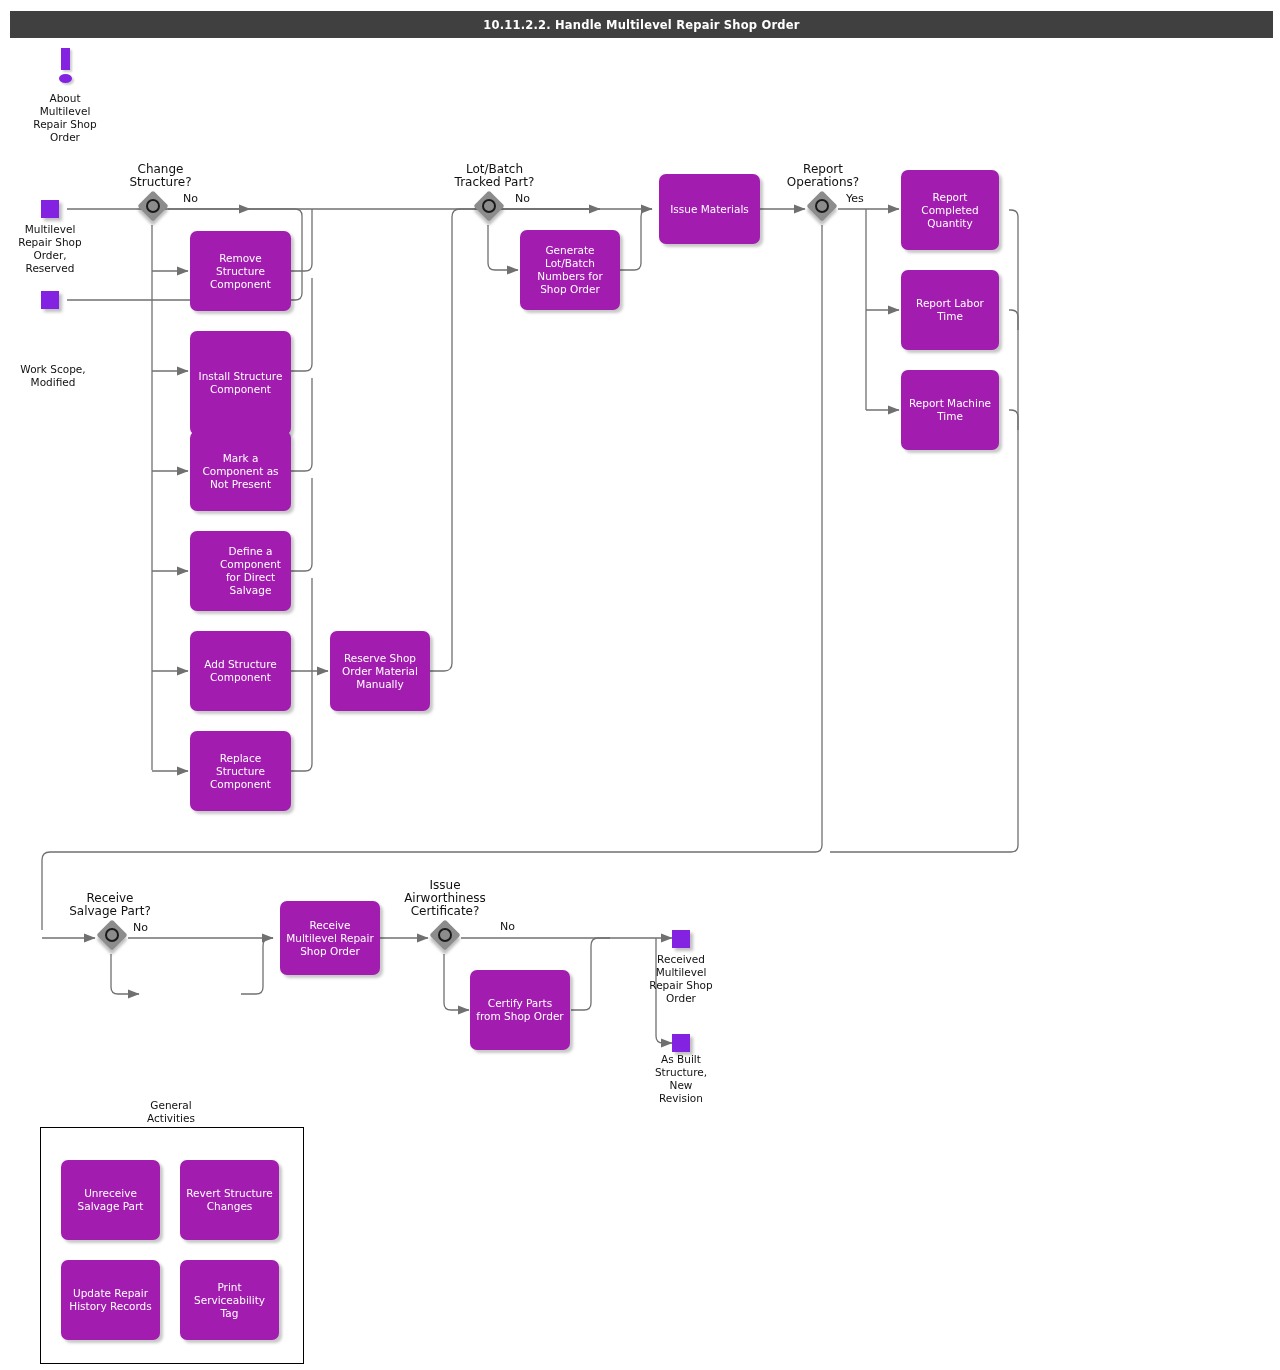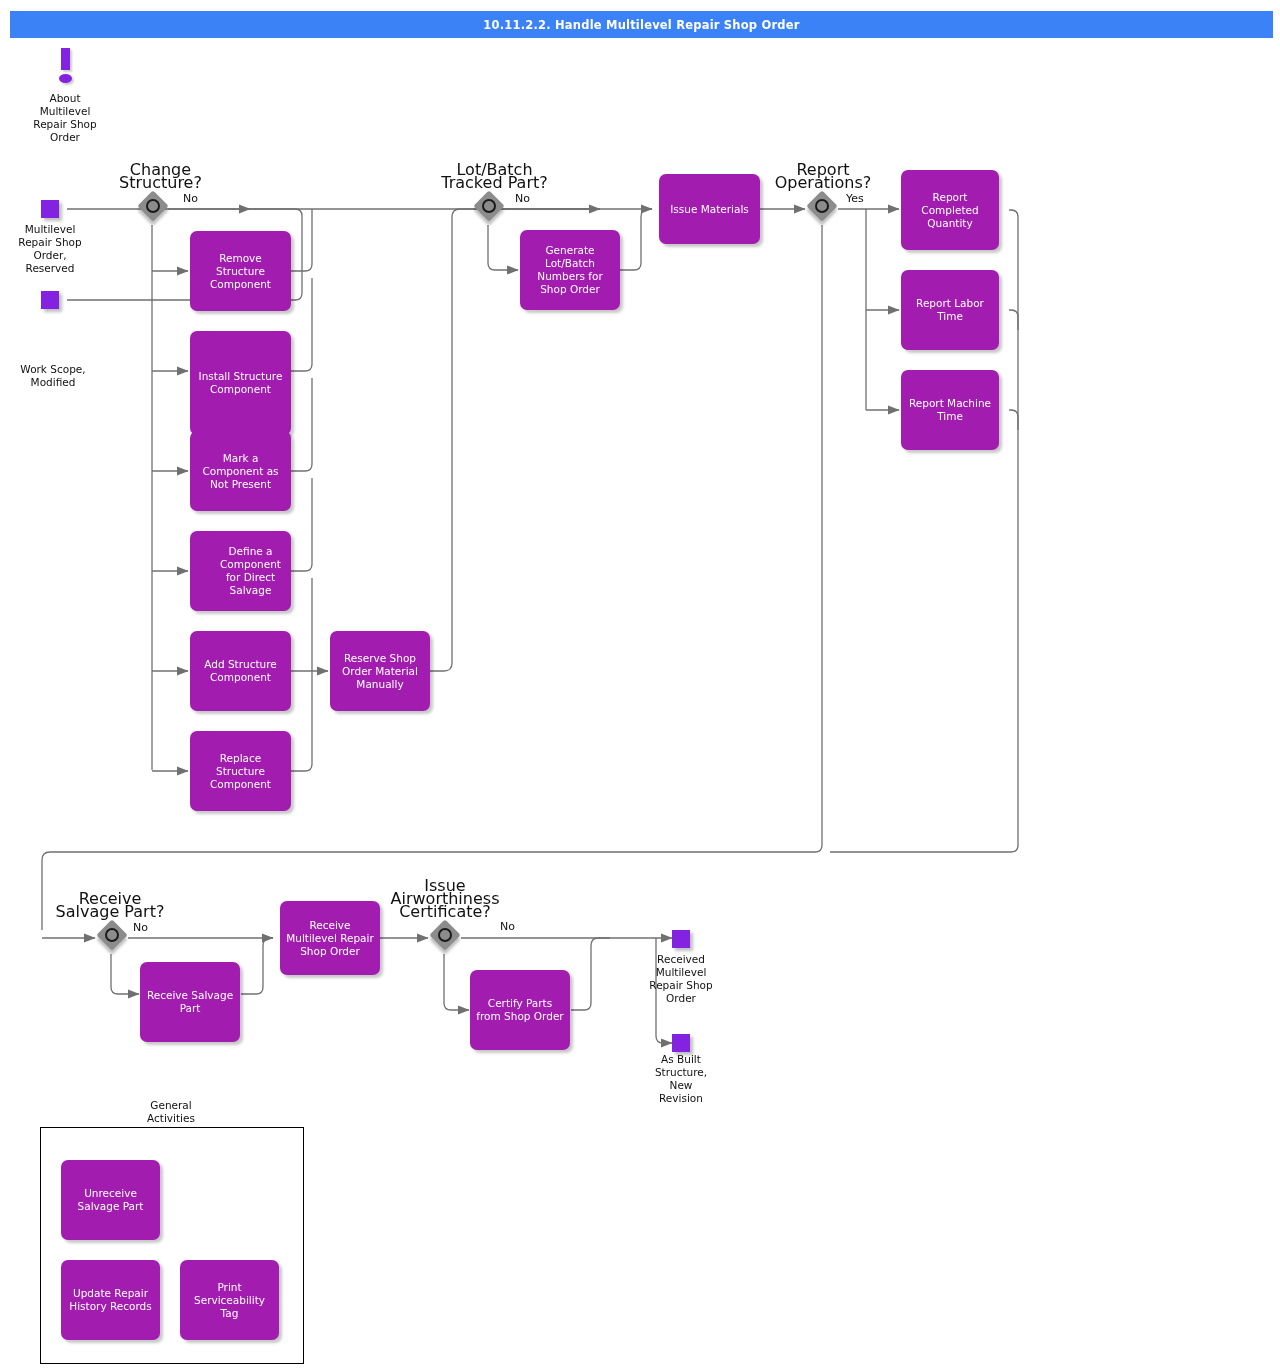--- a/index.html
+++ b/index.html
@@ -5,21 +5,21 @@
   html,body{margin:0;padding:0;background:#ffffff;}
   body{
     width:1280px;height:1370px;position:relative;overflow:hidden;
     font-family:"DejaVu Sans","Liberation Sans",sans-serif;
   }
   #stage{position:absolute;left:0;top:0;width:1280px;height:1370px;}
 
   
   .titlebar{
     position:absolute;left:10px;top:11px;width:1263px;height:27px;
-    background:#3b82f6;
+    background:#404040;
     color:#ffffff;font-size:11.5px;font-weight:bold;
     display:flex;align-items:center;justify-content:center;
     letter-spacing:.2px;
   }
 
   
   #wires{position:absolute;left:0;top:0;width:1280px;height:1370px;}
 
   
   .act{
@@ -41,21 +41,21 @@
     position:absolute;left:2px;top:2px;width:22px;height:22px;
     background:#8C8C8C;transform:rotate(45deg);
     box-shadow:3px 3px 3px rgba(0,0,0,.25);
     border-radius:2px;
   }
   .dec .ring{
     position:absolute;left:6px;top:6px;width:14px;height:14px;border-radius:50%;
     border:2.5px solid #1a1a1a;background:#8C8C8C;box-sizing:border-box;
   }
   .dec-label{
-    position:absolute;text-align:center;font-size:16px;color:#111;line-height:13px;
+    position:absolute;text-align:center;font-size:12px;color:#111;line-height:13px;
   }
   .branch-label{position:absolute;font-size:11px;color:#111;}
 
   
   .state{position:absolute;}
   .state .sq{
     width:18px;height:18px;background:#8322E0;
     box-shadow:3px 3px 3px rgba(0,0,0,.25);
   }
   .state-label{position:absolute;font-size:10.5px;line-height:13px;color:#111;text-align:center;}
@@ -272,32 +272,32 @@
   <div class="act" style="left:520px;top:230px;width:100px;height:80px;">Generate Lot/Batch Numbers for Shop Order</div>
 
   <div class="act" style="left:659px;top:174px;width:101px;height:70px;">Issue Materials</div>
 
   <div class="act" style="left:901px;top:170px;width:98px;height:80px;">Report Completed Quantity</div>
 
   <div class="act" style="left:901px;top:270px;width:98px;height:80px;">Report Labor Time</div>
 
   <div class="act" style="left:901px;top:370px;width:98px;height:80px;">Report Machine Time</div>
 
-  <div class="act" style="left:140px;top:962px;width:100px;height:80px;">Receive Salvage Part</div>
 
   <div class="act" style="left:280px;top:901px;width:100px;height:74px;">Receive Multilevel Repair Shop Order</div>
 
   <div class="act" style="left:470px;top:970px;width:100px;height:80px;">Certify Parts from Shop Order</div>
 
   <div class="ga-title">
     <div>General</div>
     <div>Activities</div>
   </div>
   <div class="ga-frame"></div>
 
   <div class="act" style="left:61px;top:1160px;width:99px;height:80px;">Unreceive Salvage Part</div>
 
+  <div class="act" style="left:180px;top:1160px;width:99px;height:80px;">Revert Structure Changes</div>
 
   <div class="act" style="left:61px;top:1260px;width:99px;height:80px;">Update Repair History Records</div>
 
   <div class="act" style="left:180px;top:1260px;width:99px;height:80px;">Print Serviceability Tag</div>
 
 </div>
 
 </body></html>

